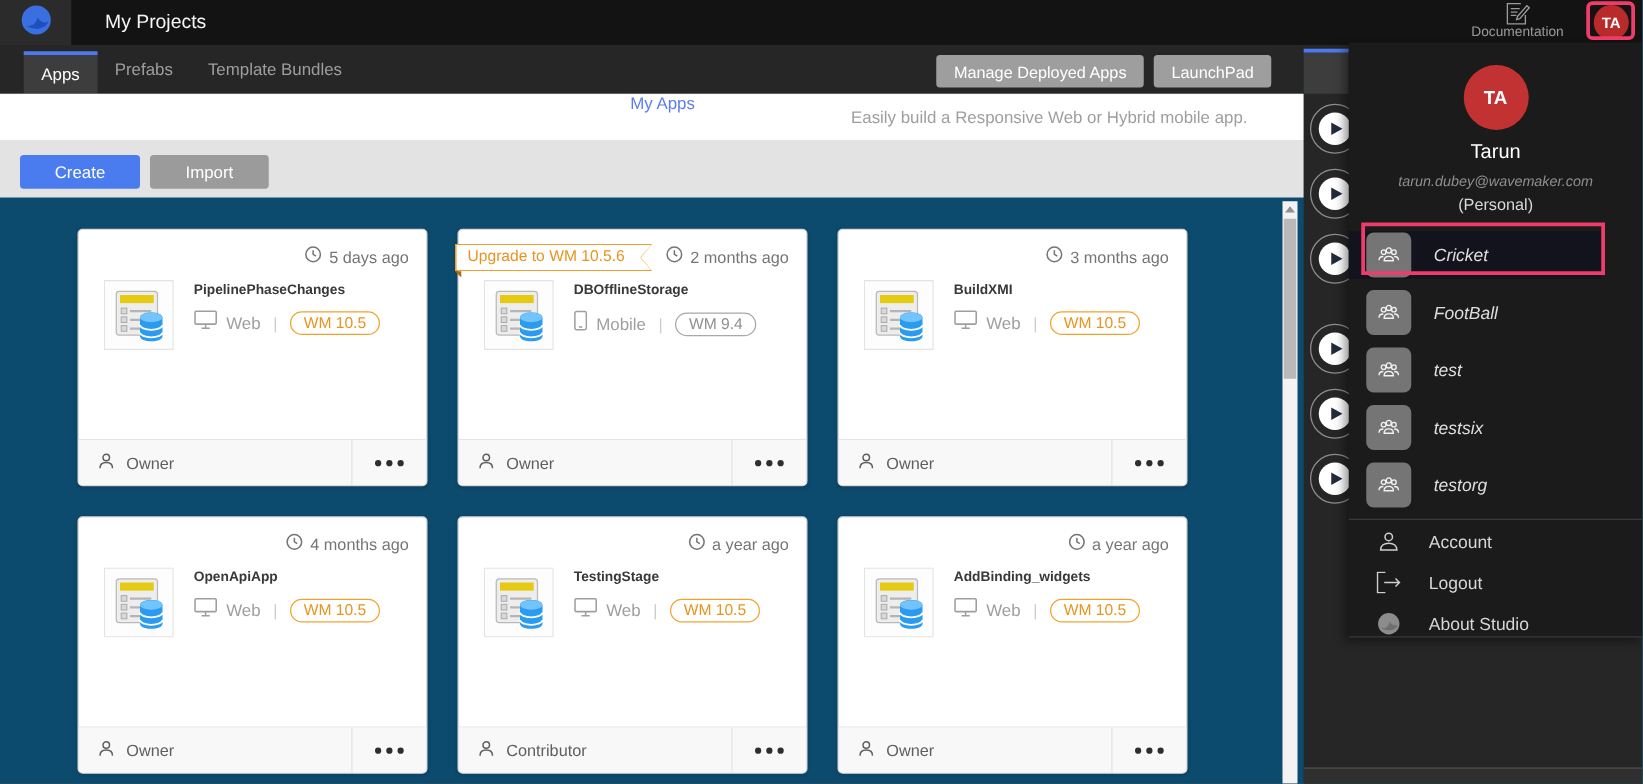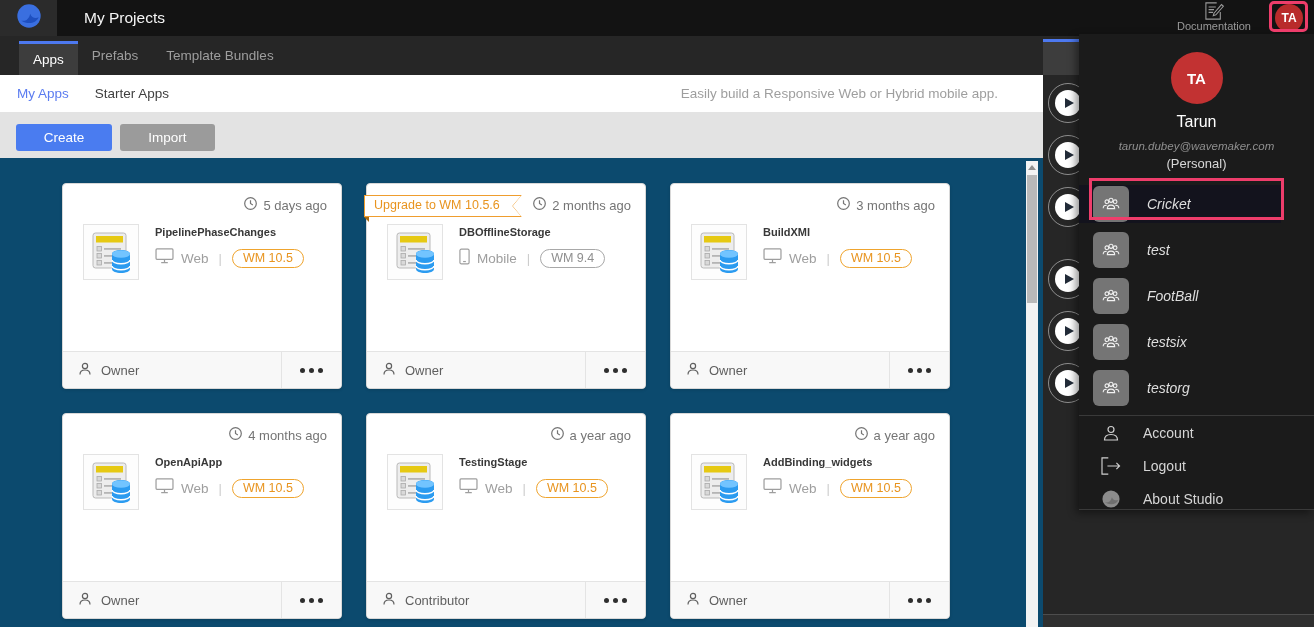--- a/index.html
+++ b/index.html
@@ -22,21 +22,21 @@
   
   .tabbar { position:absolute; left:0; top:36px; width:1043px; height:39px; background:#262626; }
   .tabs { display:flex; height:39px; padding-left:19px; }
   .tab { color:#9e9e9e; font-size:13.5px; padding:0 14px; display:flex; align-items:center; height:39px; cursor:pointer; }
   .tab.active { background:#3d3d3d; border-top:3px solid #4d79f0; color:#fff; margin-top:5px; height:34px; }
   .tab-actions { position:absolute; right:26px; top:8px; display:flex; gap:8px; }
   .gray-btn { height:26px; padding:0 14px; background:#9e9e9e; color:#fff; font-size:13px; border:none; border-radius:3px; font-family:inherit; cursor:pointer; }
 
   
   .subnav { position:absolute; left:0; top:75px; width:1043px; height:37px; background:#fff; }
-  .subnav-links { display:flex; gap:26px; padding-left:17px; height:37px; align-items:center; }
+  .subnav-links { display:flex; gap:26px; padding-left:17px; height:37px; align-items:center;flex-direction:column; }
   .subnav-link { font-size:13.5px; color:#3f3f3f; cursor:pointer; }
   .subnav-link.active { color:#5b7cf0; }
   .tagline { position:absolute; right:45px; top:0; line-height:37px; color:#9e9e9e; font-size:13.5px; }
 
   
   .toolbar { position:absolute; left:0; top:112px; width:1043px; height:46px; background:#e3e3e3; }
   .create-btn { position:absolute; left:16px; top:12px; width:96px; height:27px; background:#4a7cf0; color:#fff; font-size:13.5px; border:none; border-radius:3px; font-family:inherit; cursor:pointer; }
   .import-btn { position:absolute; left:120px; top:12px; width:95px; height:27px; background:#9b9b9b; color:#fff; font-size:13.5px; border:none; border-radius:3px; font-family:inherit; cursor:pointer; }
 
   
@@ -120,20 +120,24 @@
     </div>
     <div class="header-avatar">TA</div>
   </div>
   <div class="annot annot-ta"></div>
 
   <div class="tabbar">
     <div class="tabs">
       <div class="tab active">Apps</div>
       <div class="tab">Prefabs</div>
       <div class="tab">Template Bundles</div>
+    </div>
+    <div class="tab-actions">
+      <button class="gray-btn">Manage Deployed Apps</button>
+      <button class="gray-btn">LaunchPad</button>
     </div>
   </div>
 
   <div class="subnav">
     <div class="subnav-links">
       <span class="subnav-link active">My Apps</span>
       <span class="subnav-link">Starter Apps</span>
     </div>
     <div class="tagline">Easily build a Responsive Web or Hybrid mobile app.</div>
   </div>
@@ -522,32 +526,32 @@
         </div>
         <div class="org-row">
           <span class="org-icon">
             <svg width="22" height="22" viewBox="0 0 24 24" fill="none" stroke="#f2f2f2" stroke-width="1.2">
               <circle cx="7.5" cy="9.5" r="2"></circle>
               <circle cx="16.5" cy="9.5" r="2"></circle>
               <circle cx="12" cy="8" r="2.2"></circle>
               <path d="M3.5 16.5c0-2 1.6-3.2 3.8-3.2M20.5 16.5c0-2-1.6-3.2-3.8-3.2M8 17c0-2.3 1.7-3.8 4-3.8s4 1.5 4 3.8z"></path>
             </svg>
           </span>
-          <span class="org-label">test</span>
+          <span class="org-label">FootBall</span>
         </div>
         <div class="org-row">
           <span class="org-icon">
             <svg width="22" height="22" viewBox="0 0 24 24" fill="none" stroke="#f2f2f2" stroke-width="1.2">
               <circle cx="7.5" cy="9.5" r="2"></circle>
               <circle cx="16.5" cy="9.5" r="2"></circle>
               <circle cx="12" cy="8" r="2.2"></circle>
               <path d="M3.5 16.5c0-2 1.6-3.2 3.8-3.2M20.5 16.5c0-2-1.6-3.2-3.8-3.2M8 17c0-2.3 1.7-3.8 4-3.8s4 1.5 4 3.8z"></path>
             </svg>
           </span>
-          <span class="org-label">FootBall</span>
+          <span class="org-label">test</span>
         </div>
         <div class="org-row">
           <span class="org-icon">
             <svg width="22" height="22" viewBox="0 0 24 24" fill="none" stroke="#f2f2f2" stroke-width="1.2">
               <circle cx="7.5" cy="9.5" r="2"></circle>
               <circle cx="16.5" cy="9.5" r="2"></circle>
               <circle cx="12" cy="8" r="2.2"></circle>
               <path d="M3.5 16.5c0-2 1.6-3.2 3.8-3.2M20.5 16.5c0-2-1.6-3.2-3.8-3.2M8 17c0-2.3 1.7-3.8 4-3.8s4 1.5 4 3.8z"></path>
             </svg>
           </span>

